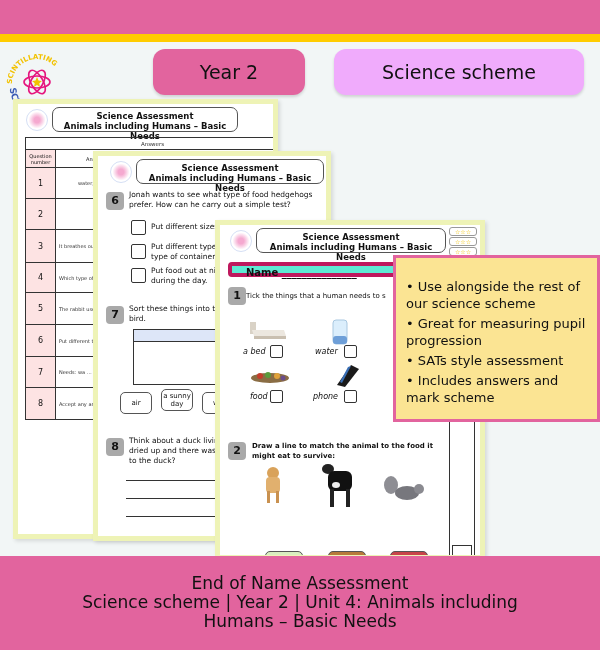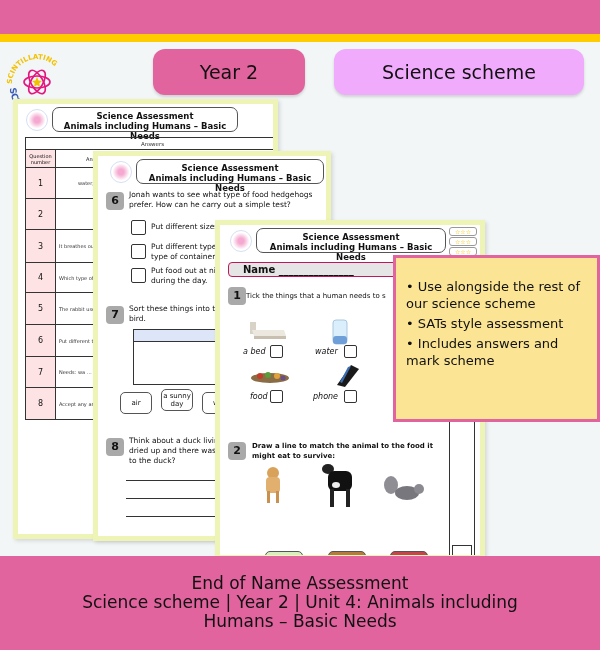--- a/index.html
+++ b/index.html
@@ -33,21 +33,21 @@
   .qnum { position: absolute; width: 18px; height: 18px; background: #a9a9a9; border-radius: 4px; font-size: 11px; font-weight: bold; text-align: center; line-height: 18px; }
   .qtext { position: absolute; font-size: 7.5px; line-height: 10px; }
   .tick { position: absolute; width: 15px; height: 15px; border: 1.5px solid #333; border-radius: 2px; background: #fff; }
   .opt { position: absolute; font-size: 7.5px; line-height: 10px; }
   .mark-box { position: absolute; width: 26px; border: 1.5px solid #333; background: #fff; }
   .needs { position: absolute; border: 1px solid #333; }
   .needs-h { height: 12px; background: #dde6f8; border-bottom: 1px solid #333; text-align: center; font-size: 7px; line-height: 12px; }
   .chip { position: absolute; height: 22px; border: 1px solid #555; border-radius: 5px; font-size: 7px; line-height: 8px; display: flex; align-items: center; justify-content: center; text-align: center; background: #fff; }
   .line { position: absolute; height: 1px; background: #333; }
 
-  .name-bar { position: absolute; left: 8px; top: 37px; width: 250px; height: 15px; background: #e5e5e5; border: 1px solid #be185d; border-radius: 4px; font-size: 10px; line-height: 13px; padding-left: 14px; font-weight: bold; }
+  .name-bar { position: absolute; left: 8px; top: 37px; width: 250px; height: 15px; background: #5eead4; border: 4px solid #be185d; border-radius: 4px; font-size: 10px; line-height: 13px; padding-left: 14px; font-weight: bold; }
   .pic-label { position: absolute; font-size: 8px; line-height: 10px; font-style: italic; }
   .pic { position: absolute; }
 
   .info-box { position: absolute; left: 393px; top: 255px; width: 207px; height: 167px; background: #fbe493; border: 3px solid #e2649e; padding: 20px 10px 0 10px; font-size: 13px; line-height: 17px; }
   .info-box .item { margin-bottom: 3px; }
 
   .bottom-band { position: absolute; left: 0; top: 556px; width: 600px; height: 94px; background: #e2649e; text-align: center; padding-top: 18px; font-size: 17px; line-height: 19px; }
 </style>
 </head>
 <body>
@@ -233,20 +233,21 @@
     <circle cx="36" cy="14" r="5" fill="#8a8a90"></circle>
   </svg>
 
   <div class="chip" style="left:45px; top:326px; width:38px; height:18px; background:#d9eec0;"></div>
   <div class="chip" style="left:108px; top:326px; width:38px; height:18px; background:#b77a3a;"></div>
   <div class="chip" style="left:170px; top:326px; width:38px; height:18px; background:#c8444a;"></div>
 </div>
 
 <div class="info-box">
   <div class="item">• Use alongside the rest of our science scheme</div>
+  <div class="item">• Great for measuring pupil progression</div>
   <div class="item">• SATs style assessment</div>
   <div class="item">• Includes answers and mark scheme</div>
 </div>
 
 <div class="bottom-band">
   <div>End of Name Assessment</div>
   <div>Science scheme | Year 2 | Unit 4: Animals including</div>
   <div>Humans – Basic Needs</div>
 </div>
 

